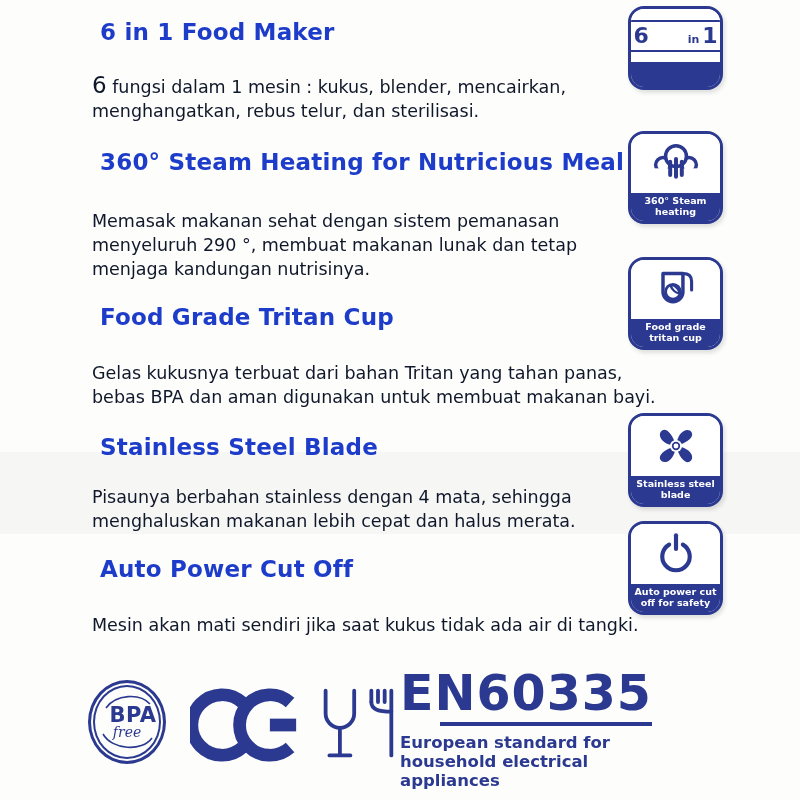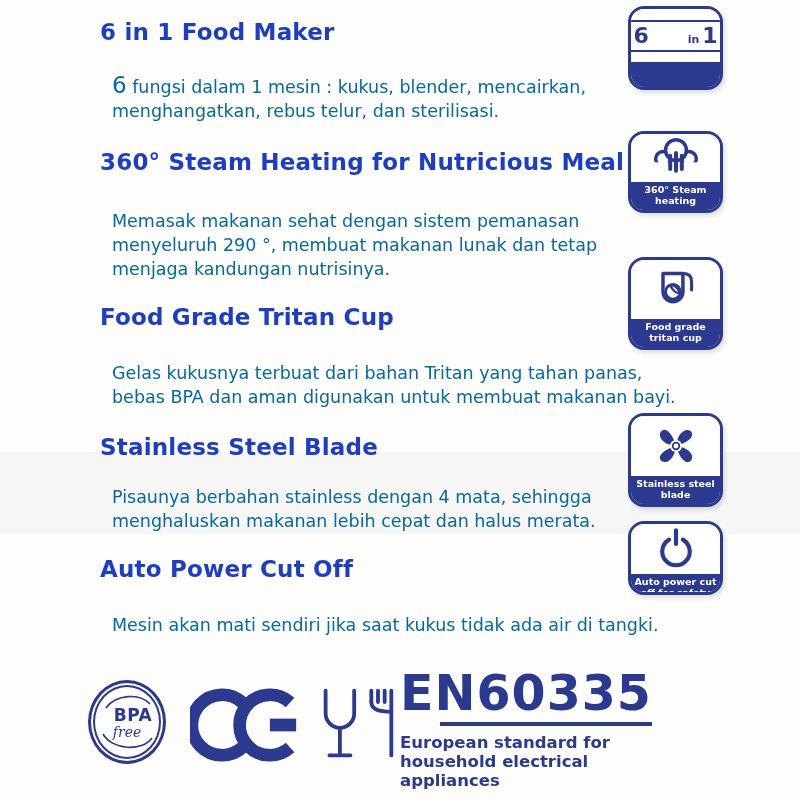--- a/index.html
+++ b/index.html
@@ -9,22 +9,22 @@
     font-family:"DejaVu Sans", sans-serif;
   }
   .tint-band { position:absolute; left:0; width:800px; background:rgba(120,120,110,0.05); }
 
   .feature-heading {
     position:absolute; left:100px;
     font-size:23px; font-weight:bold; color:#1d3cc9;
     letter-spacing:0.2px; white-space:nowrap;
   }
   .feature-para {
-    position:absolute; left:112px;
-    font-size:17.5px; color:#0369a1; line-height:24px; white-space:nowrap;
+    position:absolute; left:92px;
+    font-size:17.5px; color:#0f172a; line-height:24px; white-space:nowrap;
   }
   .lead-line::first-letter { font-size:23px; }
 
   
   .badge {
     position:absolute; left:628px; width:95px;
     border:3px solid #2b3990; border-radius:16px; background:#ffffff;
     overflow:hidden; box-sizing:border-box;
     box-shadow:2px 3px 4px rgba(0,0,0,0.12);
     display:flex; flex-direction:column;
@@ -40,21 +40,21 @@
     display:flex; align-items:baseline; color:#2b3990; font-weight:bold;
   }
   .six-big { font-size:22px; }
   .six-mid { font-size:11px; margin:0 3px;padding-left:36px; }
 
   
   .bpa { position:absolute; left:88px; top:680px; width:78px; height:84px; }
   .bpa-outer { position:absolute; inset:0; border:3.5px solid #2b3990; border-radius:50%; }
   .bpa-inner { position:absolute; inset:5px; border:2px solid #2b3990; border-radius:50%; }
   .bpa-text { position:absolute; inset:0; display:flex; flex-direction:column; align-items:center; justify-content:center; }
-  .bpa-top { font-size:17px; font-weight:bold; color:#2b3990; letter-spacing:0.5px; line-height:20px;margin-left:12px; }
+  .bpa-top { font-size:21px; font-weight:bold; color:#2b3990; letter-spacing:0.5px; line-height:20px;margin-left:12px; }
   .bpa-bottom { font-family:"DejaVu Serif", serif; font-style:italic; font-size:14px; color:#2b3990; line-height:14px; }
   .bpa-swirl { position:absolute; inset:0; }
 
   .ce-mark { position:absolute; left:190px; top:686px; }
   .glass-fork { position:absolute; left:318px; top:684px; }
 
   .en-block { position:absolute; left:400px; top:668px; width:292px; text-align:left; color:#2b3990; }
   .en-code { font-size:49px; font-weight:bold; letter-spacing:1px; line-height:52px; }
   .en-underline { width:212px; height:4px; background:#2b3990; margin:2px auto 7px auto; }
   .en-desc { font-size:16.5px; font-weight:bold; line-height:19px; }
@@ -101,21 +101,21 @@
     <div class="badge-icon-area">
       <div class="six-box">
         <span class="six-big">6</span>
         <span class="six-mid">in</span>
         <span class="six-big">1</span>
       </div>
     </div>
     <div class="badge-band" style="min-height:18px;"></div>
   </div>
 
-  <div class="badge" style="top:131px; height:82px;">
+  <div class="badge" style="top:131px; height:93px;">
     <div class="badge-icon-area">
       <svg width="52" height="46" viewBox="0 0 60 52">
         <circle cx="15" cy="27" r="8.5" fill="#fff" stroke="#2b3990" stroke-width="4"></circle>
         <circle cx="45" cy="27" r="8.5" fill="#fff" stroke="#2b3990" stroke-width="4"></circle>
         <circle cx="30" cy="17" r="12" fill="#fff" stroke="#2b3990" stroke-width="4"></circle>
         <rect x="1" y="31" width="58" height="21" fill="#fff"></rect>
         <rect x="21" y="21" width="4.6" height="20" rx="2.3" fill="#2b3990"></rect>
         <rect x="27.7" y="18" width="4.6" height="25" rx="2.3" fill="#2b3990"></rect>
         <rect x="34.4" y="21" width="4.6" height="20" rx="2.3" fill="#2b3990"></rect>
       </svg>
@@ -153,21 +153,21 @@
         <circle cx="30" cy="30" r="7" fill="#fff"></circle>
         <circle cx="30" cy="30" r="3.8" fill="#fff" stroke="#2b3990" stroke-width="2"></circle>
       </svg>
     </div>
     <div class="badge-band">
       <div>Stainless steel</div>
       <div>blade</div>
     </div>
   </div>
 
-  <div class="badge" style="top:521px; height:74px;">
+  <div class="badge" style="top:521px; height:94px;">
     <div class="badge-icon-area">
       <svg width="50" height="50" viewBox="0 0 60 60">
         <path d="M38.25 18.7 A16.5 16.5 0 1 1 21.75 18.7" fill="none" stroke="#2b3990" stroke-width="5" stroke-linecap="round"></path>
         <line x1="30" y1="7.5" x2="30" y2="24" stroke="#2b3990" stroke-width="5" stroke-linecap="round"></line>
       </svg>
     </div>
     <div class="badge-band">
       <div>Auto power cut</div>
       <div>off for safety</div>
     </div>

